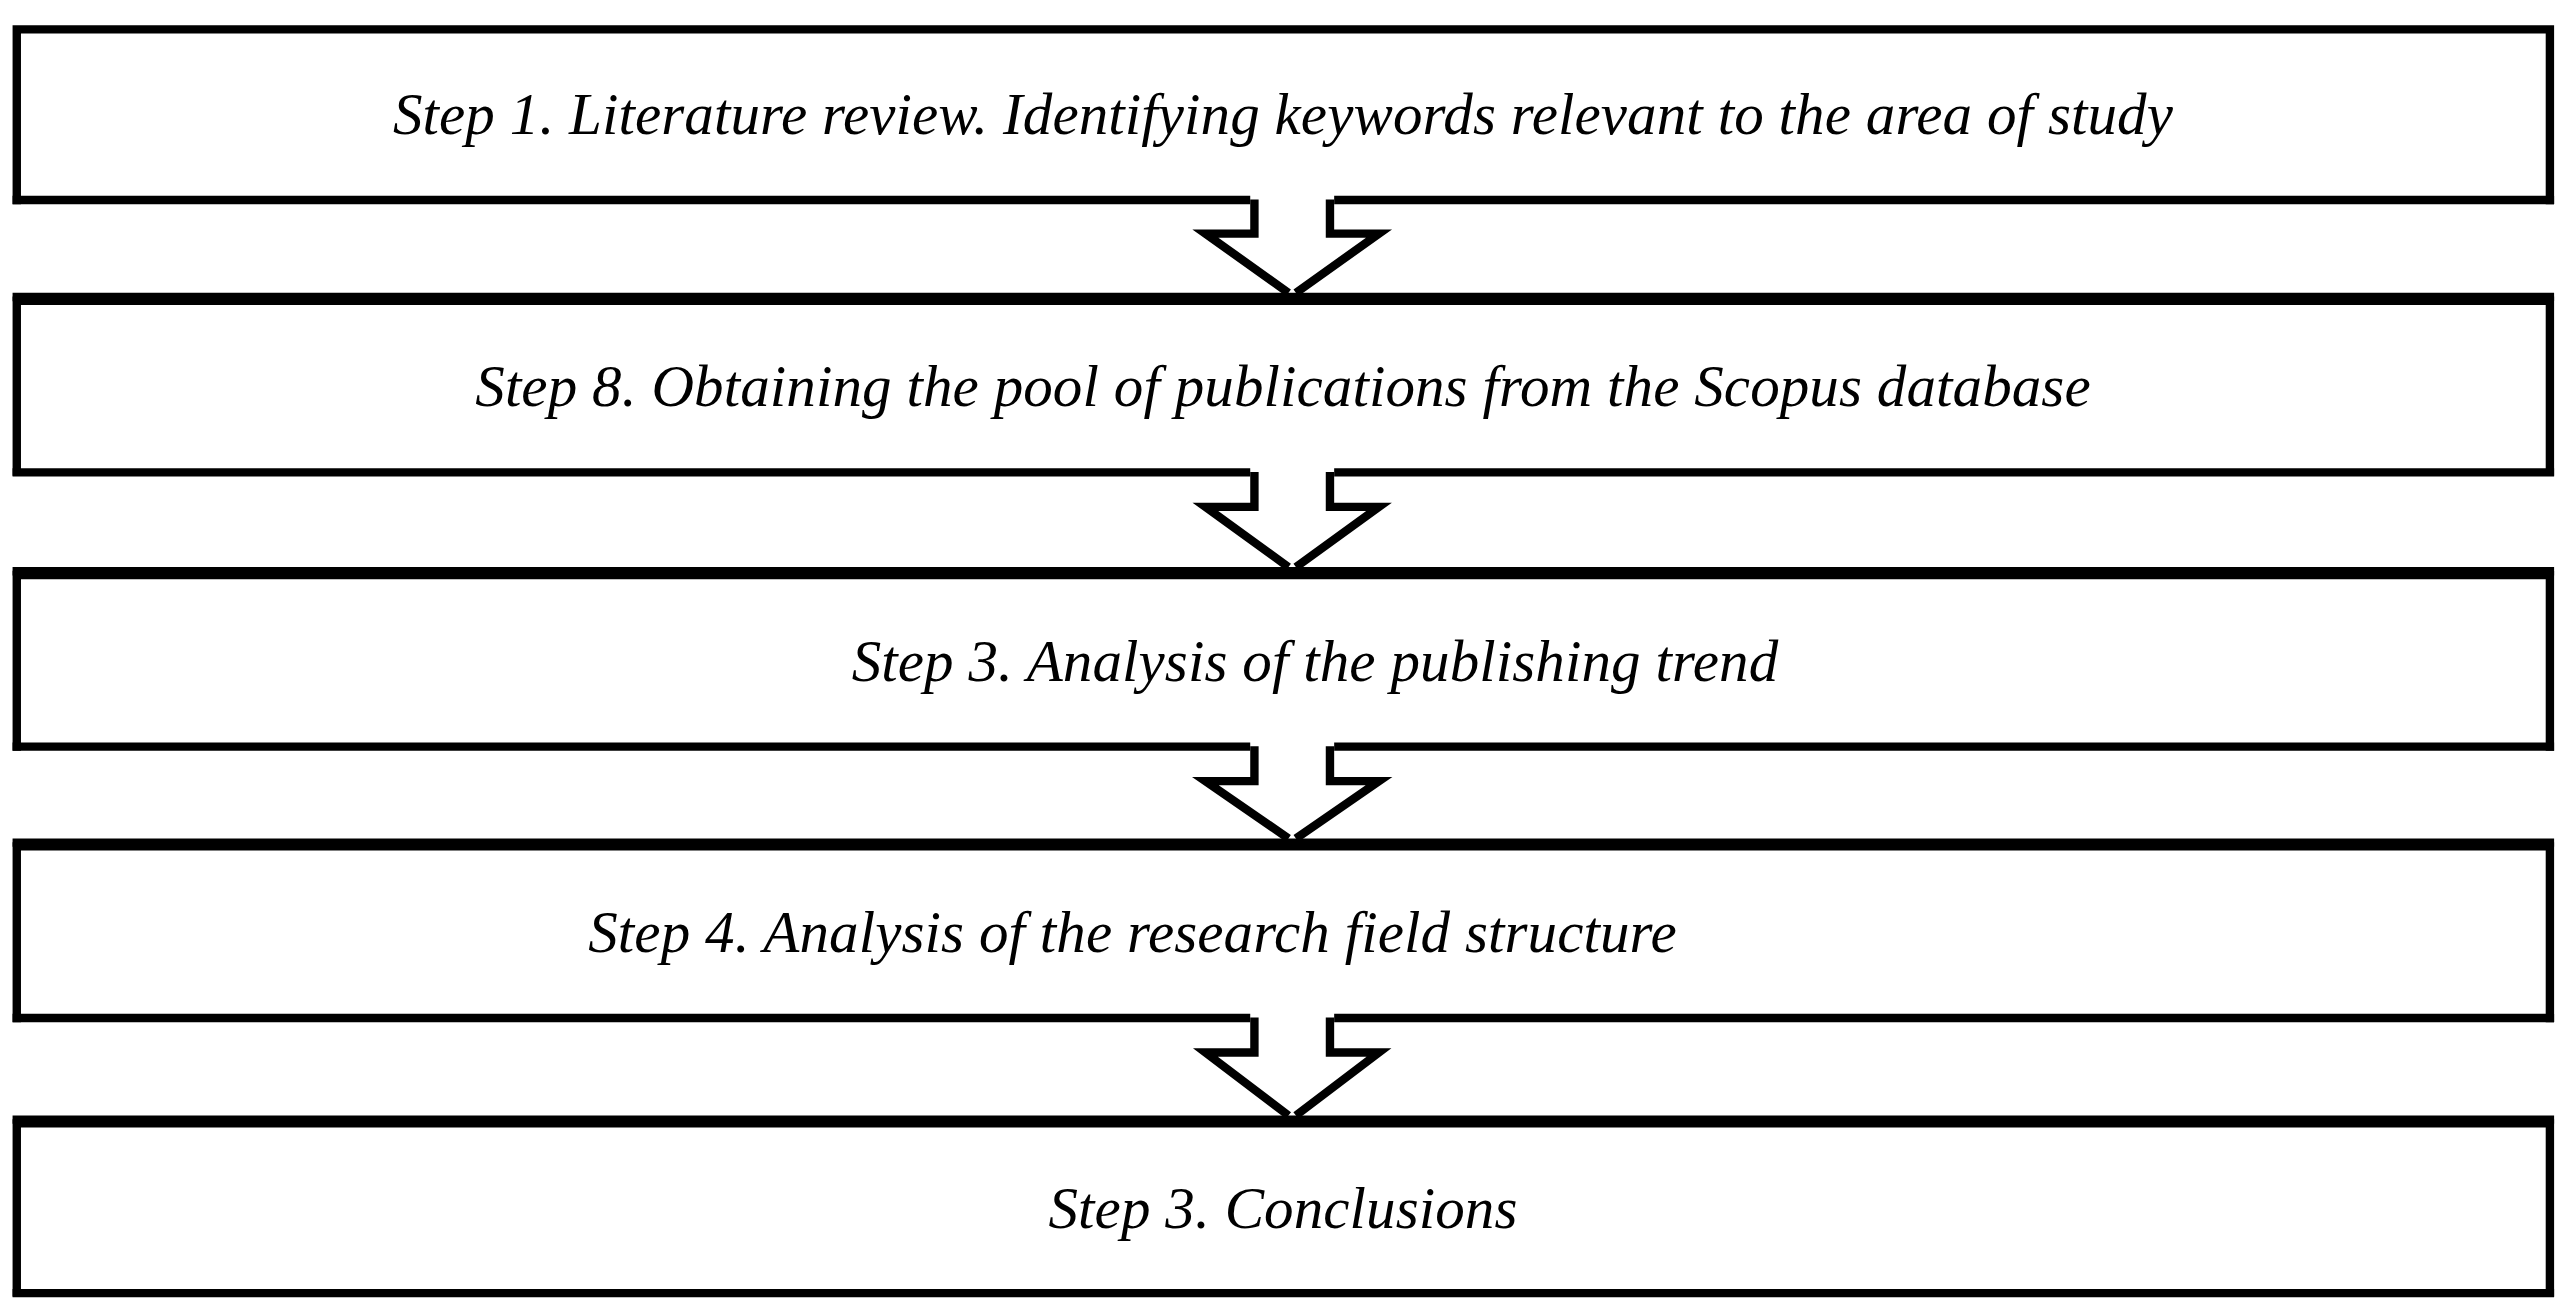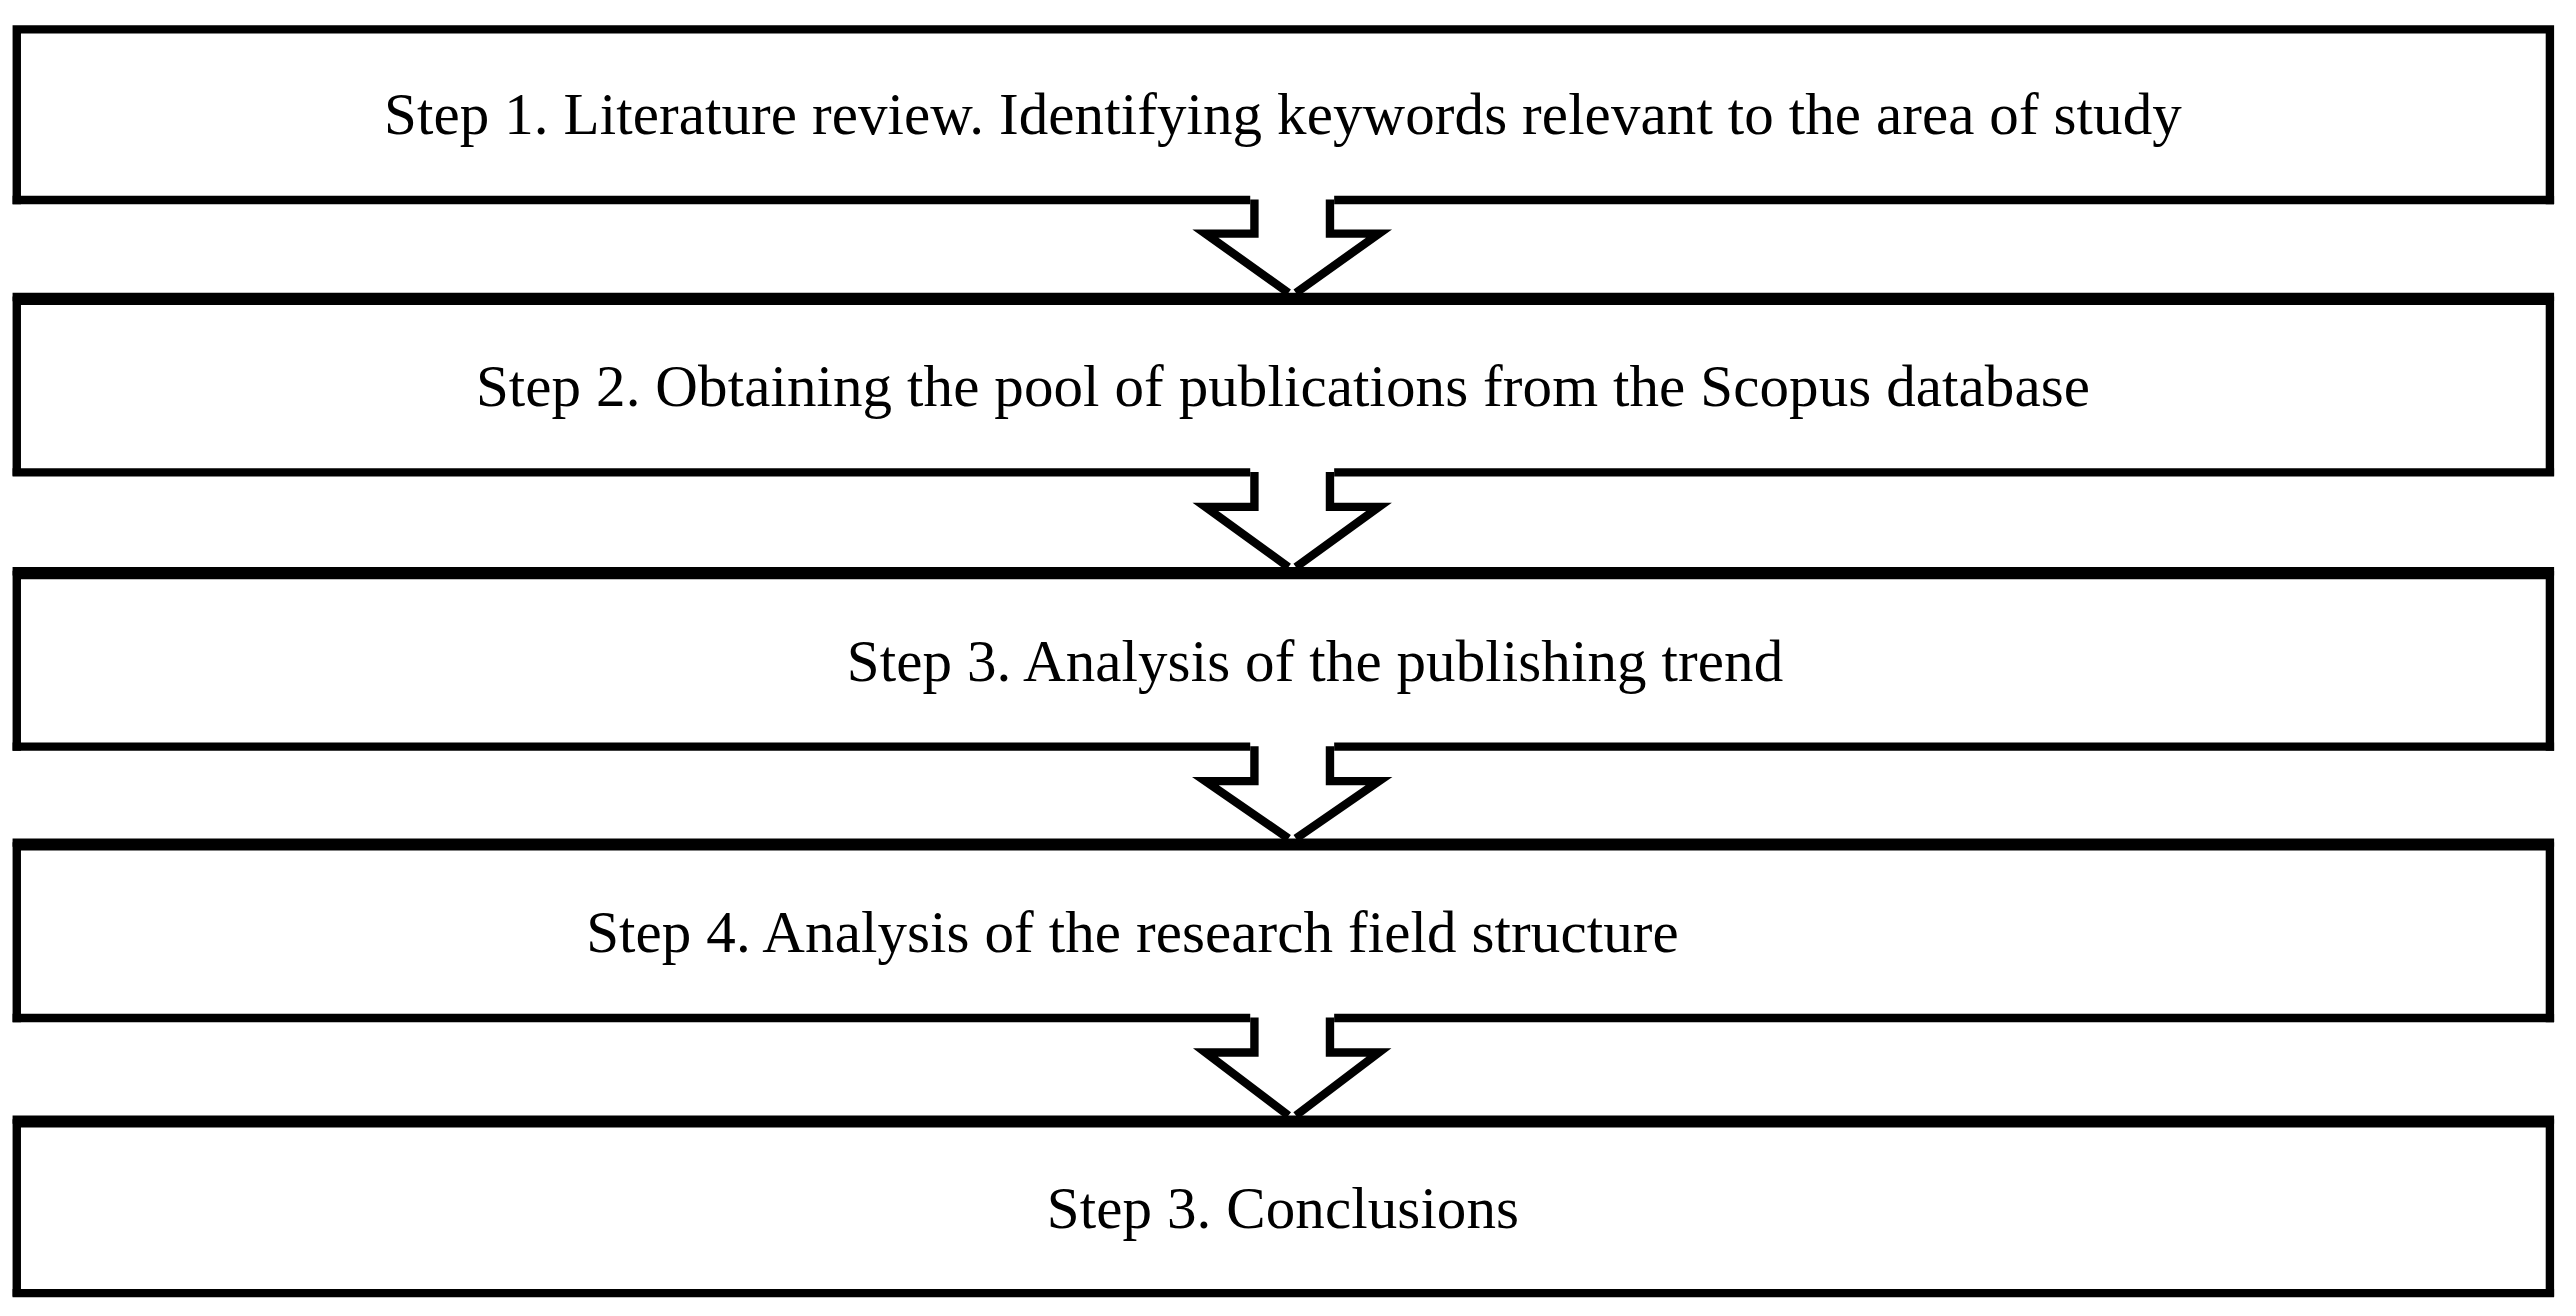--- a/index.html
+++ b/index.html
@@ -27,20 +27,21 @@
     height: 1316px;
     display: block;
   }
   .step-label-layer {
     position: absolute;
     left: 0;
     top: 0;
     width: 2576px;
     height: 1316px;
     pointer-events: none;
+    font-style: italic;
   }
   .step-label {
     position: absolute;
     display: flex;
     align-items: center;
     justify-content: center;
     text-align: center;
     color: #000000;
     font-family: "Liberation Serif", "DejaVu Serif", serif;
     font-size: 59px;
@@ -114,21 +115,21 @@
       <line x1="13" y1="1200.5" x2="2738" y2="1200.5" stroke="#000000" stroke-width="9"></line>
       <line x1="13" y1="1386.5" x2="2738" y2="1386.5" stroke="#000000" stroke-width="9"></line>
     </g>
 
   </svg>
 
   <div class="step-label-layer">
 
     <div class="step-label" style="left:12px; top:25px; width:2542px; height:179px;">Step 1. Literature review. Identifying keywords relevant to the area of study</div>
 
-    <div class="step-label" style="left:12px; top:297px; width:2542px; height:179px;">Step 2. Obtaining the pool of publications from the Scopus database</div>
+    <div class="step-label" style="left:12px; top:297px; width:2542px; height:179px;">Step 8. Obtaining the pool of publications from the Scopus database</div>
 
     <div class="step-label" style="left:12px; top:571px; width:2542px; height:180px;margin-left:32px;">Step 3. Analysis of the publishing trend</div>
 
     <div class="step-label" style="left:12px; top:842px; width:2185px; height:180px;margin-left:28px;">Step 4. Analysis of the research field structure</div>
 
     <div class="step-label" style="left:12px; top:1120px; width:2542px; height:177px;">Step 3. Conclusions</div>
 
   </div>
 
 </div>

